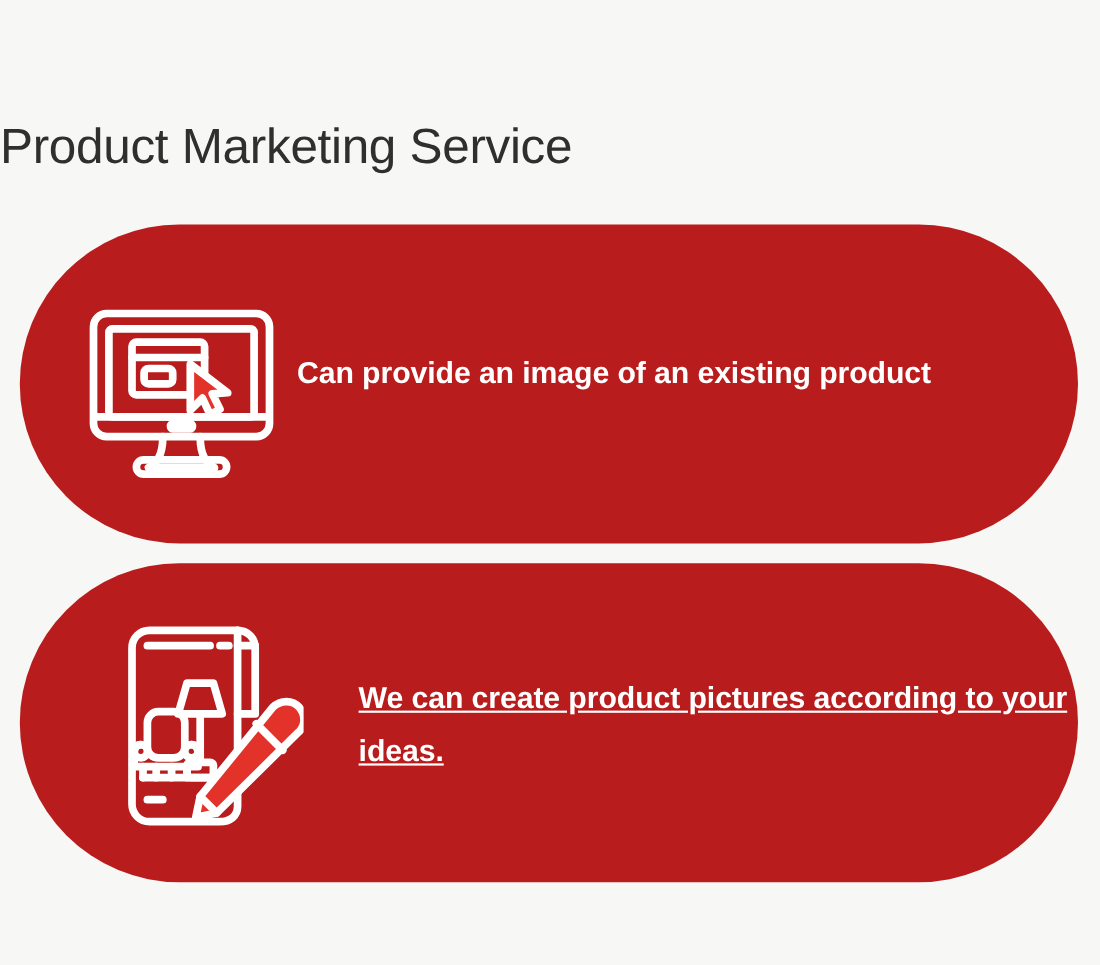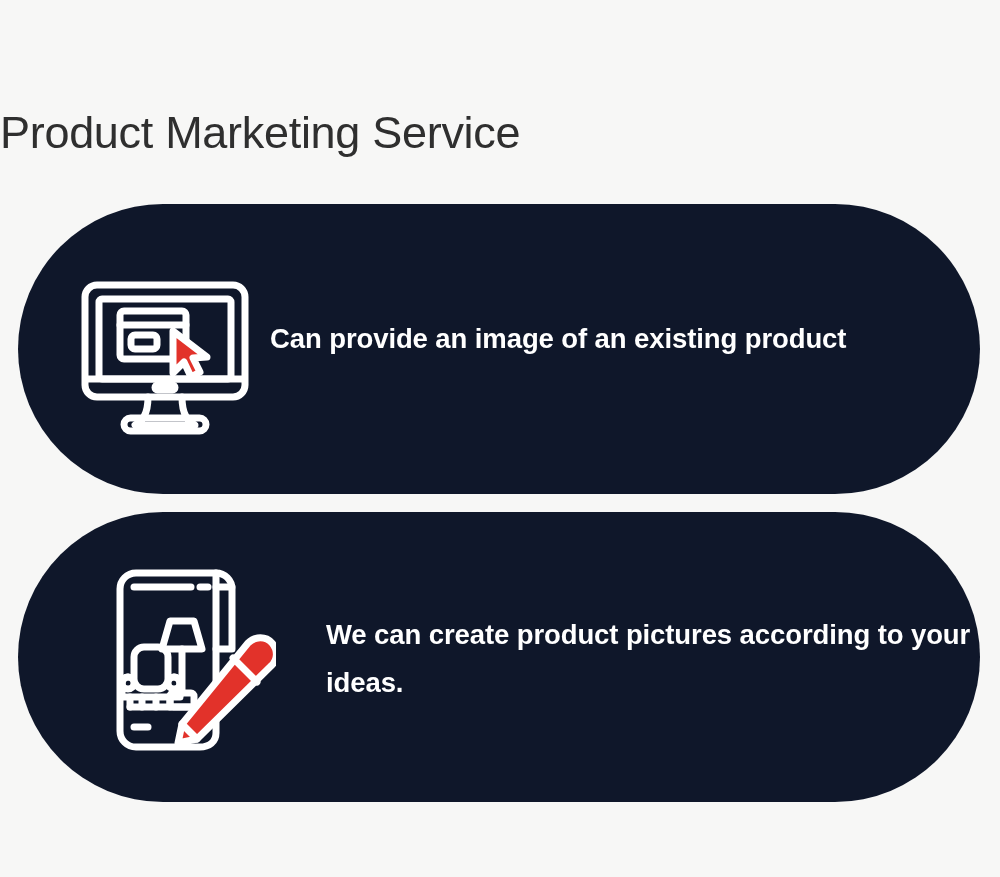--- a/index.html
+++ b/index.html
@@ -32,21 +32,21 @@
     letter-spacing: -0.3px;
     color: #2f2f2f;
     line-height: 58px;
     font-family: "Liberation Sans", sans-serif;
     white-space: nowrap;
   }
 
   
   .card {
     position: absolute;
-    background: #0f172a;
+    background: #b91c1c;
     border-radius: 160px;
     display: flex;
     align-items: center;
     box-sizing: border-box;
   }
 
   #card-1 {
     left: 18px;
     top: 204px;
     width: 962px;
@@ -95,21 +95,21 @@
     max-width: 650px;
   }
 
   .card-body.bold {
     font-weight: bold;
     font-size: 27.5px;
     line-height: 48px;
     letter-spacing: -0.1px;
   }
 
-  #card-2 .card-text { padding-top: 4px; }
+  #card-2 .card-text { padding-top: 4px; text-decoration: underline; }
 </style>
 </head>
 <body>
 
 <div class="page">
 
   <h1 class="page-title">Product Marketing Service</h1>
 
   <div class="card" id="card-1">
 

